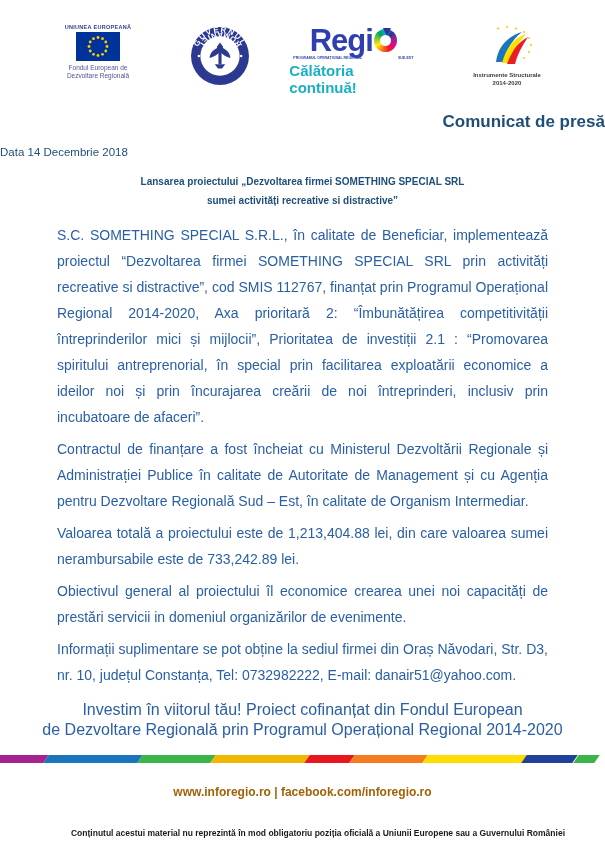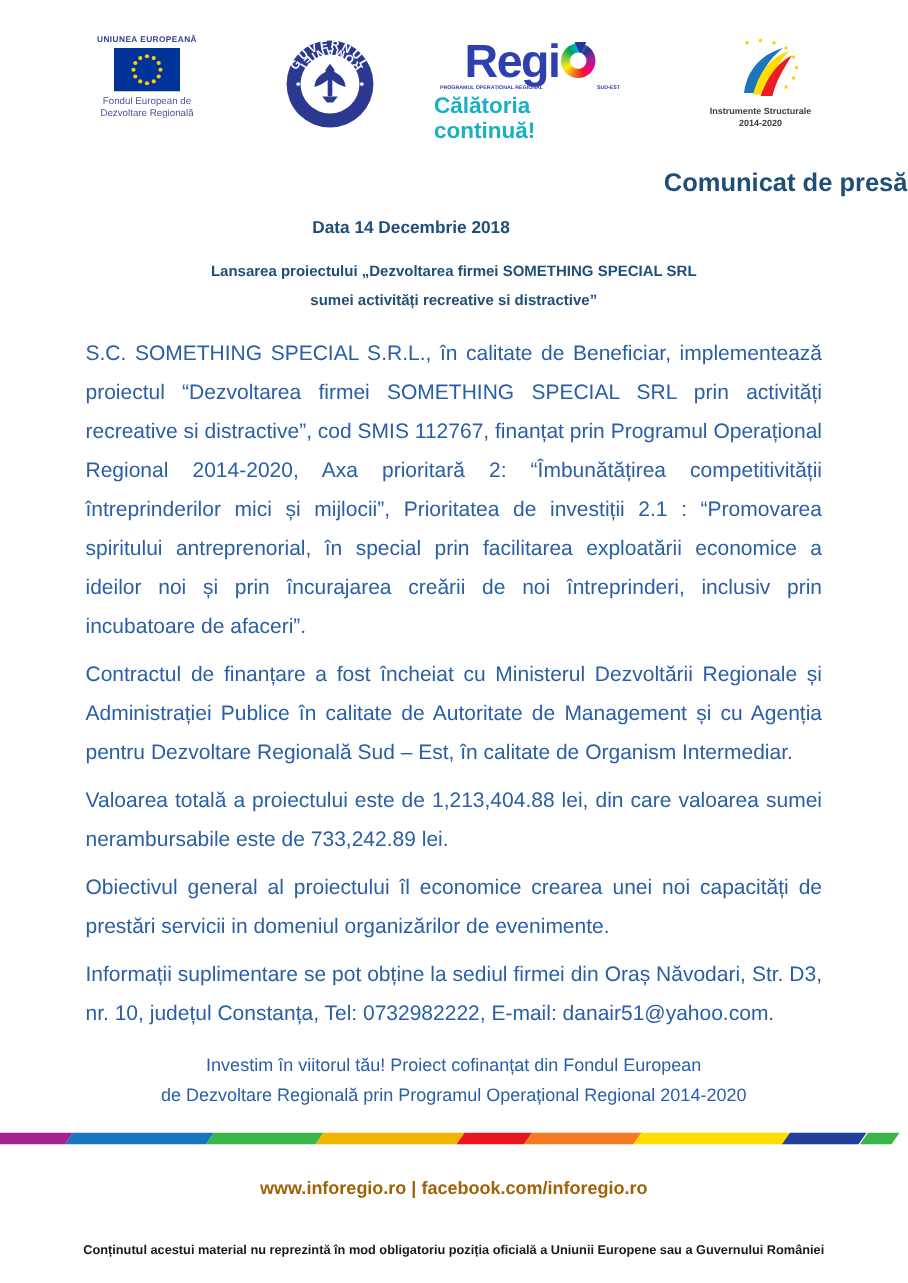--- a/index.html
+++ b/index.html
@@ -28,37 +28,37 @@
     background:conic-gradient(#00AEEF,#2E3192,#92278F,#EC008C,#ED1C24,#F47B20,#FFF200,#8DC63F,#00A651,#00AEEF);}
   .regio-wheel::after{content:"";position:absolute;left:6px;top:6px;width:11px;height:11px;border-radius:50%;background:#ffffff;}
   .regio-notch{position:absolute;left:9px;top:-1px;width:8px;height:8px;background:#2E3192;
     clip-path:polygon(0 0,100% 0,50% 100%);}
   .regio-sub{display:flex;justify-content:space-between;width:120px;font-size:3.5px;color:#2E3FB0;font-weight:bold;margin-top:0px;}
   .regio-tagline{font-size:15px;color:#1BAFC4;font-weight:bold;margin-top:2px;}
   .logo-instr{width:104px;}
   .instr-caption{font-size:6px;font-weight:bold;color:#3C3C3B;text-align:center;line-height:7.5px;margin-top:2px;}
   
   .title{margin-top:16px;text-align:right;font-size:17px;font-weight:bold;color:#1F4E79;}
-  .date{margin:14px 57px 0 0;text-align:center;font-size:11.5px;color:#1F4E79;font-weight:bold;}
+  .date{margin:14px 57px 0 0;text-align:left;font-size:11.5px;color:#1F4E79;}
   .subtitle{margin-top:14px;text-align:center;font-size:10px;font-weight:bold;color:#1F4E79;line-height:19px;}
   
   .body{padding:12px 57px 0 57px;}
   .body p{
     margin:0 0 6px 0;
     font-size:14px;color:#2A5FA5;
     line-height:26px;text-align:justify;
   }
   
-  .footer-note{margin-top:12px;text-align:center;font-size:12px;color:#2A5FA5;line-height:20px;}
+  .footer-note{margin-top:12px;text-align:center;font-size:16px;color:#2A5FA5;line-height:20px;}
   .stripe{display:flex;height:8px;margin-top:15px;overflow:hidden;}
   .stripe .seg{height:100%;transform:skewX(-35deg);}
   .stripe .seg:first-child{margin-left:-8px;}
   .stripe .seg:last-child{margin-right:-8px;}
   .links{margin-top:22px;text-align:center;font-size:12px;font-weight:bold;color:#a16207;}
-  .disclaimer{margin-top:29px;text-align:center;font-size:8.5px;font-weight:bold;color:#1A1A1A;padding:0 28px;}
+  .disclaimer{margin-top:29px;text-align:right;font-size:8.5px;font-weight:bold;color:#1A1A1A;padding:0 40px;}
 </style>
 </head>
 <body>
 
 <div class="page">
 
   <div class="logos">
 
     <div class="logo logo-eu">
       <div class="eu-label">UNIUNEA EUROPEANĂ</div>

